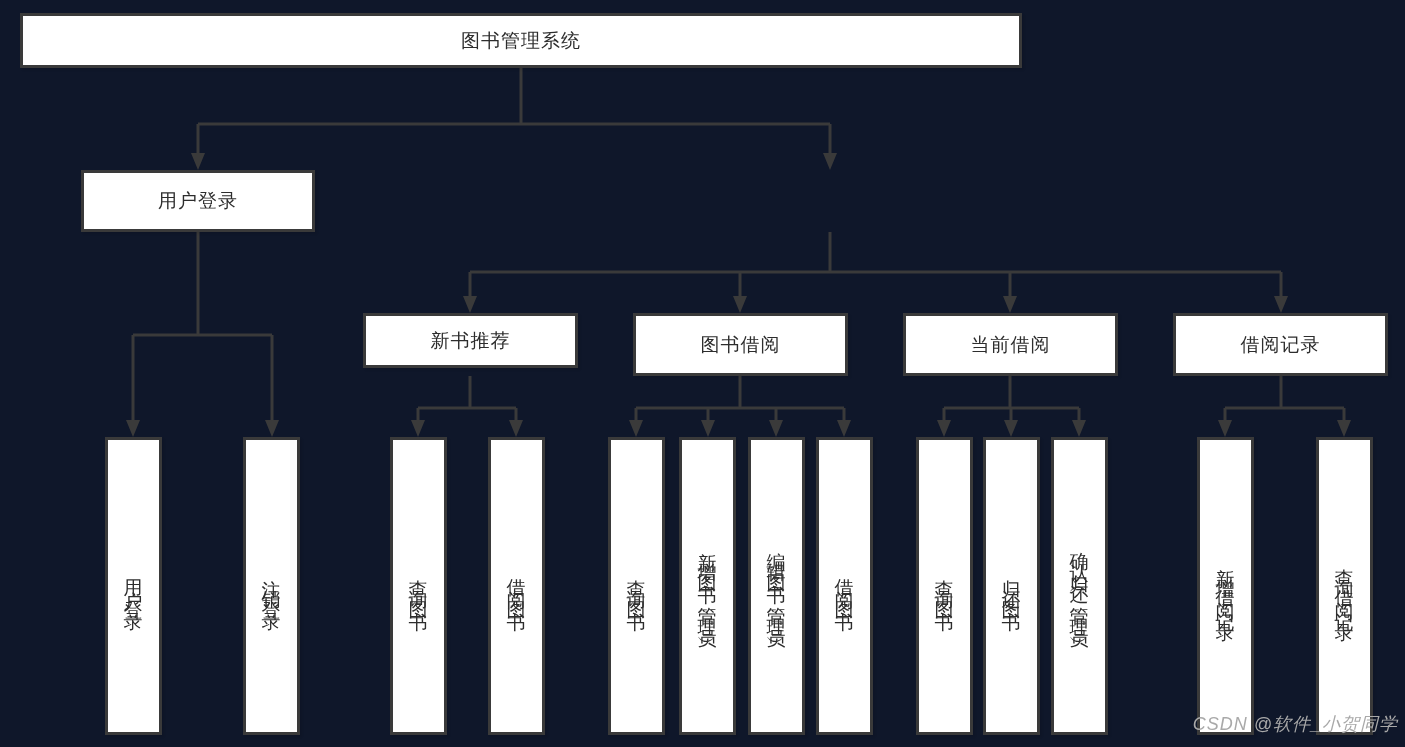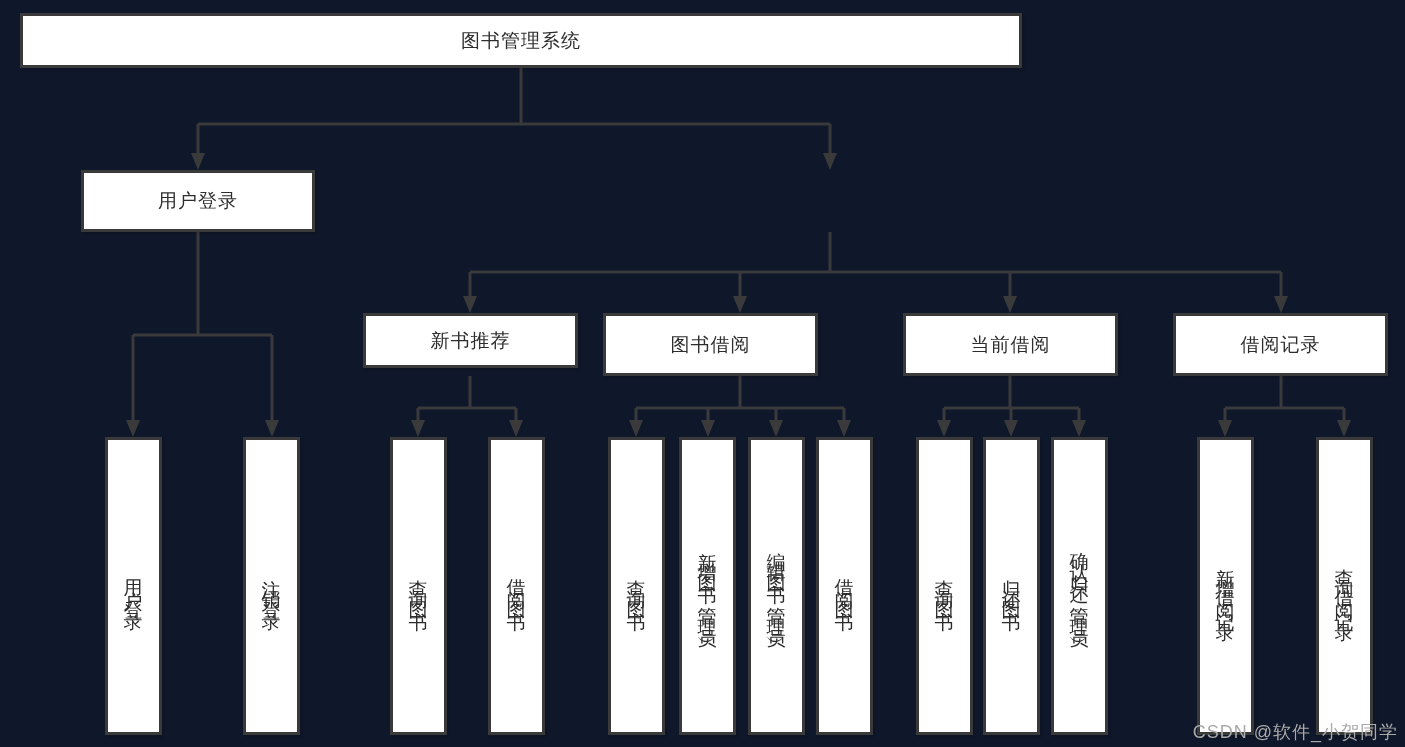--- a/index.html
+++ b/index.html
@@ -41,26 +41,27 @@
   .leaf .v-label {
     writing-mode: vertical-lr;
     text-orientation: mixed;
     letter-spacing: 11px;
     line-height: 1;
     white-space: nowrap;
   }
   .watermark {
     position: absolute;
     right: 7px;
-    bottom: 3px;
+    bottom: 11px;
     font-size: 18px;
     color: #a9a9a9;
     letter-spacing: 1px;
     z-index: 3;
     white-space: nowrap;
+    font-style: italic;
   }
 </style>
 </head>
 <body>
 
 <div class="canvas">
 
   <svg class="connector-layer" width="1405" height="747" viewBox="0 0 1405 747">
     <path fill="none" stroke="#3a3a3a" stroke-width="3" d="
       M521 68 V124 M198 124 H830 M198 124 V154 M830 124 V154
@@ -96,21 +97,21 @@
     <span class="h-label">图书管理系统</span>
   </div>
 
   <div class="node" style="left:81px; top:170px; width:234px; height:62px;">
     <span class="h-label">用户登录</span>
   </div>
 
   <div class="node" style="left:363px; top:313px; width:215px; height:55px;">
     <span class="h-label">新书推荐</span>
   </div>
-  <div class="node" style="left:603px; top:313px; width:215px; height:63px;">
+  <div class="node" style="left:633px; top:313px; width:215px; height:63px;">
     <span class="h-label">图书借阅</span>
   </div>
   <div class="node" style="left:1173px; top:313px; width:215px; height:63px;">
     <span class="h-label">借阅记录</span>
   </div>
   <div class="node" style="left:903px; top:313px; width:215px; height:63px;">
     <span class="h-label">当前借阅</span>
   </div>
 
   <div class="node leaf" style="left:105px; top:437px; width:57px; height:298px;">

